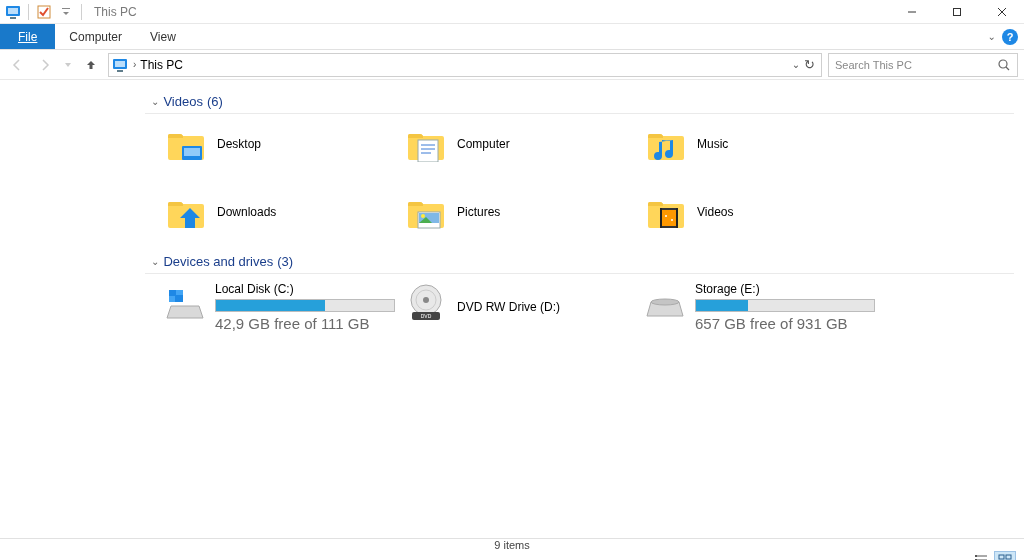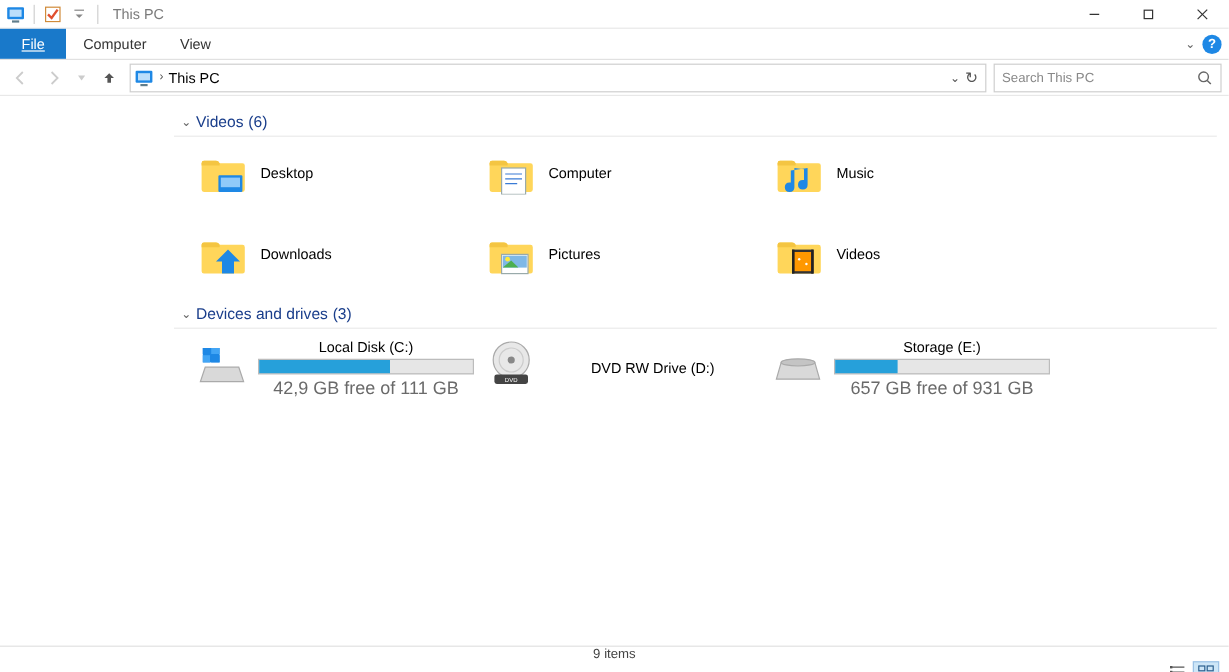--- a/index.html
+++ b/index.html
@@ -44,21 +44,21 @@
 
 .section-header { color: #1a3e8b; font-size: 13px; display: flex; align-items: center; gap: 4px; padding: 4px 0 4px 6px; border-bottom: 1px solid #eaeaea; margin-bottom: 6px; }
 .section-header .chev { font-size: 10px; color: #666; }
 
 .folder-grid { display: grid; grid-template-columns: repeat(3, 230px); gap: 20px 10px; margin-left: 18px; margin-bottom: 14px; }
 .folder-item { display: flex; align-items: center; gap: 10px; height: 48px; padding: 2px; }
 .folder-icon { width: 42px; height: 42px; display:flex; align-items:center; justify-content:center; }
 .folder-label { font-size: 12px; color: #000; }
 
 .drive-grid { display: grid; grid-template-columns: repeat(3, 230px); gap: 6px 10px; margin-left: 18px; }
-.drive-item { display: flex; gap: 10px; padding: 2px; align-items: center; text-align: center; }
+.drive-item { display: flex; gap: 10px; padding: 2px; align-items: center; }
 .drive-icon { width: 42px; height: 42px; display:flex; align-items:center; justify-content:center; align-self:flex-start; }
 .drive-info { display: flex; flex-direction: column; gap: 3px; flex:1; }
 .drive-name { font-size: 12px; }
 .drive-bar { width: 180px; height: 13px; border: 1px solid #bcbcbc; background: #e6e6e6; position: relative; }
 .drive-bar-fill { height: 100%; background: #26a0da; }
 .drive-free { font-size: 15px; color: #6a6a6a; }
 
 
 .status-bar { position: relative; height: 22px; border-top: 1px solid #e1e1e1; display: flex; align-items: center; padding: 0 8px; font-size: 11px; color: #444; flex-direction: column; }
 .status-right { margin-left: auto; display: flex; gap: 2px; }

